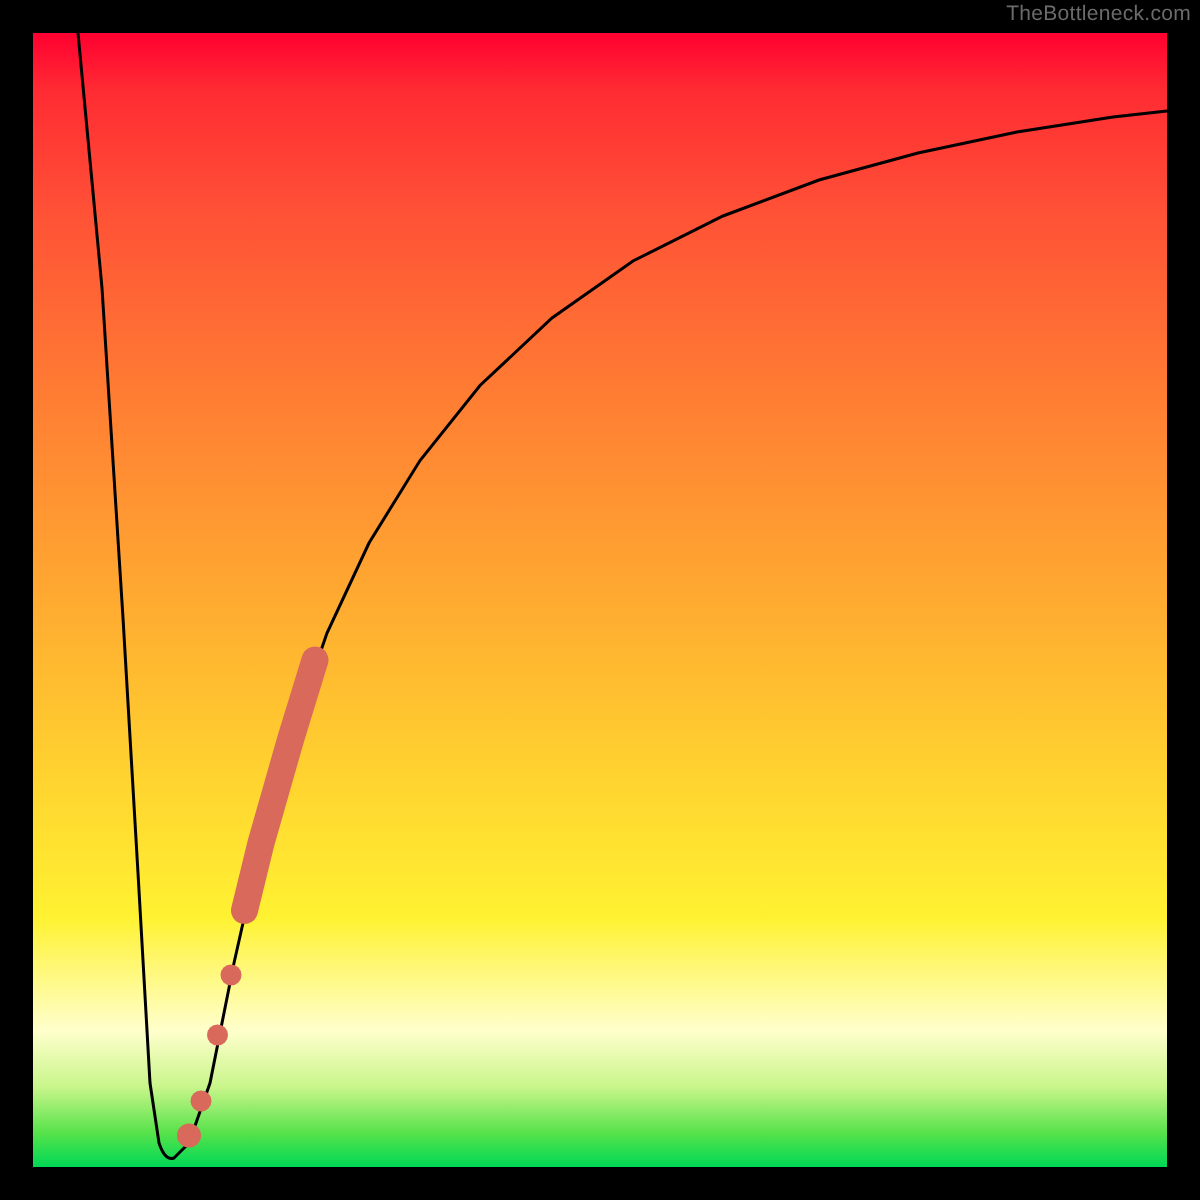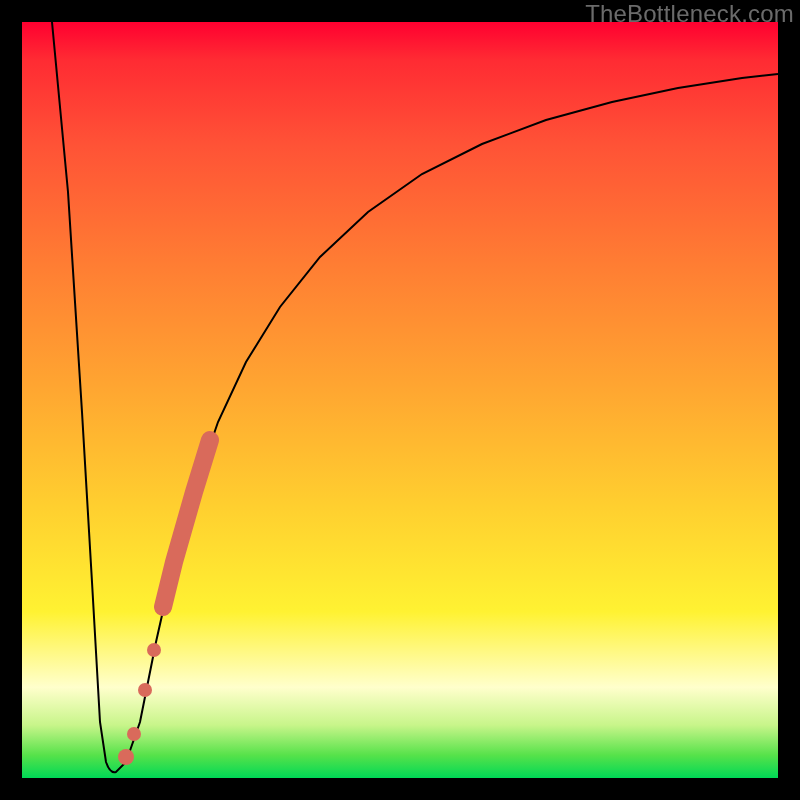--- a/index.html
+++ b/index.html
@@ -37,21 +37,21 @@
       #c8f58a 93%,
       #56e24a 97%,
       #00d856 100%
     );
   }
   .watermark {
     position: absolute;
     top: 0px;
     right: 6px;
     color: #6b6b6b;
-    font-size: 24px;
+    font-size: 14px;
     font-weight: 400;
     letter-spacing: 0.2px;
     user-select: none;
   }
   svg.curve {
     position: absolute;
     left: 0;
     top: 0;
     width: 756px;
     height: 756px;

